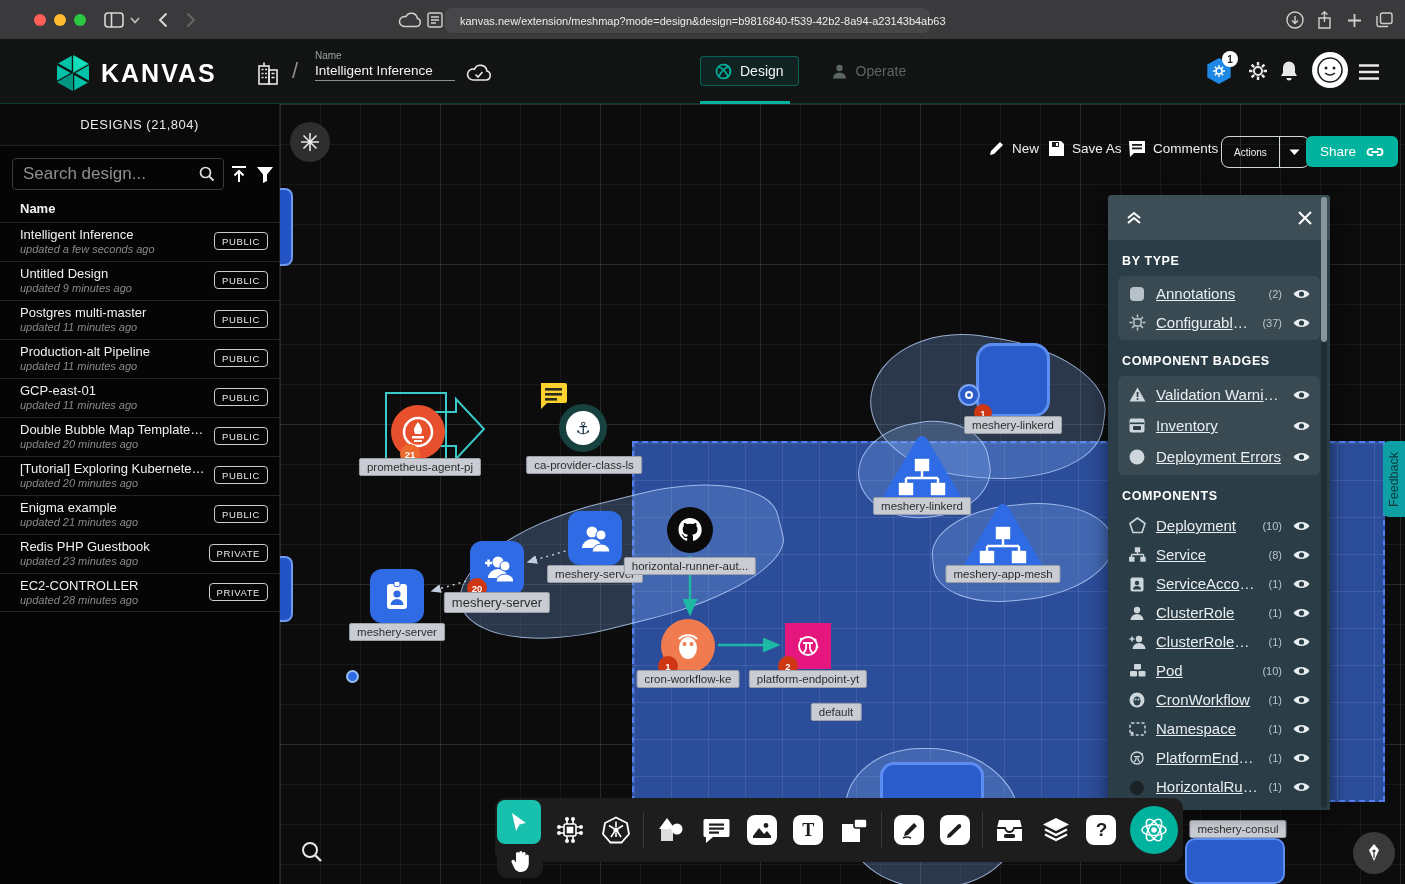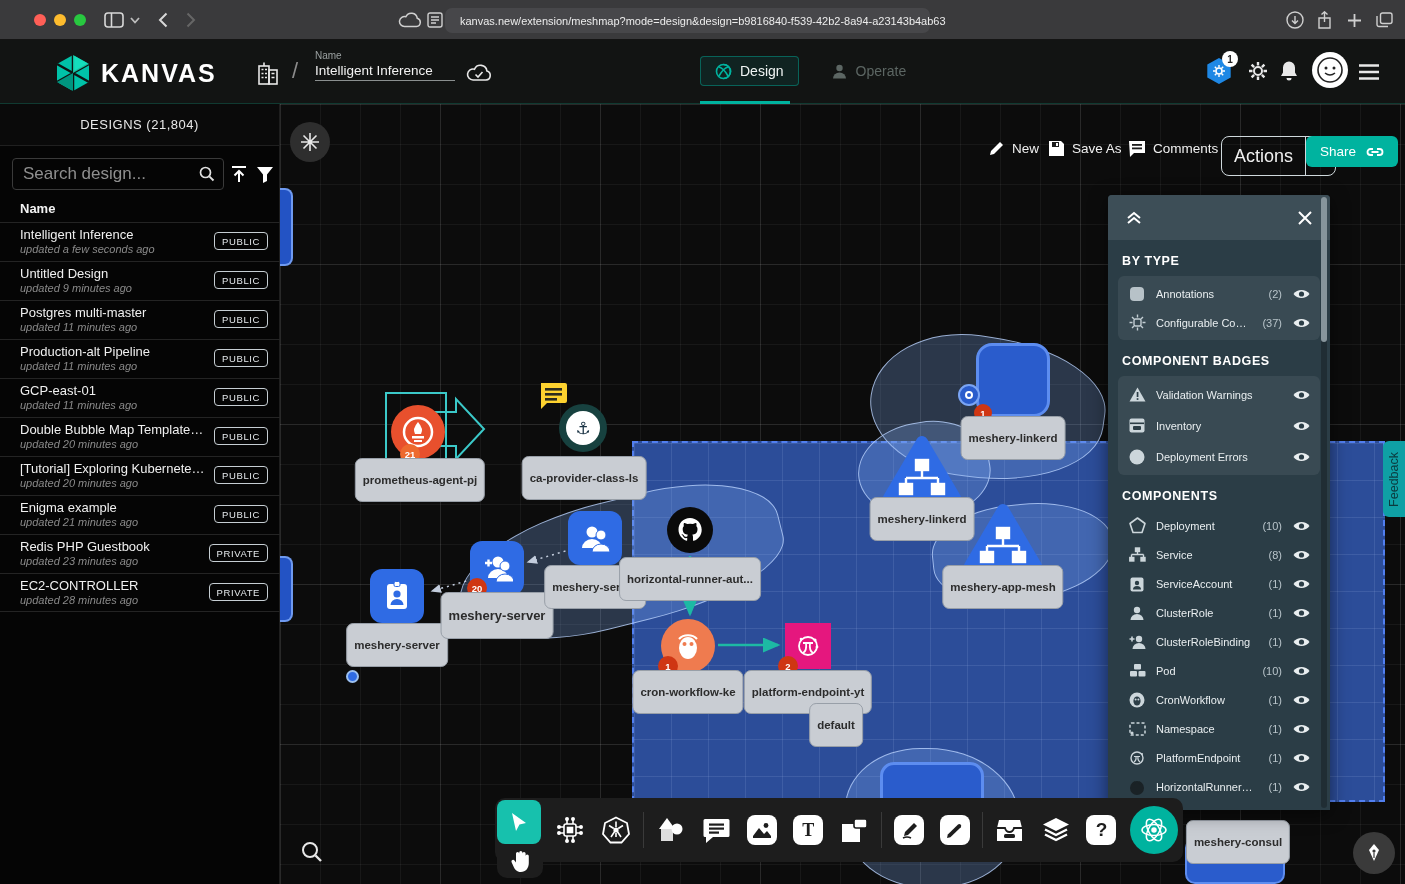--- a/index.html
+++ b/index.html
@@ -40,39 +40,39 @@
   .canvas{left:280px;top:104px;width:1125px;height:780px;background:#0c0c0c;
     background-image:
       linear-gradient(rgba(255,255,255,.05) 1px,transparent 1px),
       linear-gradient(90deg,rgba(255,255,255,.05) 1px,transparent 1px),
       linear-gradient(rgba(255,255,255,.07) 1px,transparent 1px),
       linear-gradient(90deg,rgba(255,255,255,.07) 1px,transparent 1px);
     background-size:40px 40px,40px 40px,160px 160px,160px 160px;}
   .selection{left:352px;top:337px;width:753px;height:361px;background:#2c4d99;border:2px dashed #517ff0;
     background-image:linear-gradient(rgba(190,210,255,.12) 1px,transparent 1px),linear-gradient(90deg,rgba(190,210,255,.12) 1px,transparent 1px);
     background-size:37px 37px;}
-  .chip{position:absolute;transform:translateX(-50%);background:#c9cdd3;color:#2c2c2c;font-size:11.5px;padding:15px 7px;border-radius:7px;border:1px solid #989fa8;white-space:nowrap;font-weight:bold;}
+  .chip{position:absolute;transform:translateX(-50%);background:#c9cdd3;color:#2c2c2c;font-size:11.5px;padding:2px 7px;border-radius:2px;border:1px solid #989fa8;white-space:nowrap;}
   .blob{position:absolute;background:rgba(125,168,238,.28);border:1.5px solid rgba(190,214,255,.75);}
   .nodesq{position:absolute;width:54px;height:54px;border-radius:12px;background:#2f6be4;display:flex;align-items:center;justify-content:center;}
   .badge{position:absolute;width:20px;height:20px;border-radius:50%;display:flex;align-items:center;justify-content:center;color:#fff;font-size:9.5px;font-weight:bold;}
   .badge.red{background:#cf3613;}
   .badge.orange{background:#ed6a2e;margin-left:12px;}
 
   
   .dtool{display:flex;align-items:center;gap:7px;color:#f0f0f0;font-size:13.5px;}
-  .actions-btn{display:flex;align-items:stretch;border:1px solid #cfd8dc;border-radius:8px;color:#f0f0f0;font-size:18px;height:40px;}
+  .actions-btn{display:flex;align-items:stretch;border:1px solid #cfd8dc;border-radius:8px;color:#f0f0f0;font-size:10px;height:32px;}
   .share-btn{display:flex;align-items:center;gap:10px;background:#00B39F;border-radius:6px;color:#fff;font-size:13.5px;height:31px;padding:0 14px;}
 
   
   .rpanel{left:1108px;top:195px;width:222px;height:615px;background:#2b3d46;border-radius:4px 4px 0 0;overflow:hidden;box-shadow:0 4px 18px rgba(0,0,0,.5);}
   .rp-head{height:45px;background:#3d4e57;display:flex;align-items:center;justify-content:space-between;padding:0 18px;}
   .rp-sec{color:#fff;font-size:12.5px;font-weight:bold;letter-spacing:.6px;padding:14px 14px 8px;}
   .rp-card{background:rgba(255,255,255,.07);border-radius:6px;margin:0 10px;padding:3px 0;}
   .pitem{display:flex;align-items:center;height:29px;padding:0 10px;gap:10px;}
-  .pitem .lbl{flex:1;color:#e9eef0;font-size:11px;white-space:nowrap;overflow:hidden;text-overflow:ellipsis;}
+  .pitem .lbl{flex:1;color:#e9eef0;font-size:15px;white-space:nowrap;overflow:hidden;text-overflow:ellipsis;text-decoration:underline;}
   .pitem .cnt{color:#b8c4ca;font-size:11px;}
   .picon{width:18px;height:18px;flex:0 0 18px;display:flex;align-items:center;justify-content:center;}
   .rp-scroll{position:absolute;right:3px;top:2px;width:6px;height:611px;background:rgba(0,0,0,.25);border-radius:3px;}
   .rp-thumb{position:absolute;left:0;top:0;width:6px;height:145px;background:#87959c;border-radius:3px;}
 
   
   .btool{left:495px;top:798px;width:688px;height:64px;background:#1d1d1d;border-radius:10px;display:flex;align-items:center;}
   .tslot{width:47px;display:flex;align-items:center;justify-content:center;}
   .tsel{position:absolute;left:497px;top:800px;width:44px;height:44px;background:#17c1ad;border-radius:8px;display:flex;align-items:center;justify-content:center;}
   .hand-ext{position:absolute;left:497px;top:844px;width:46px;height:34px;background:#1d1d1d;border-radius:0 0 10px 10px;display:flex;align-items:center;justify-content:center;}

